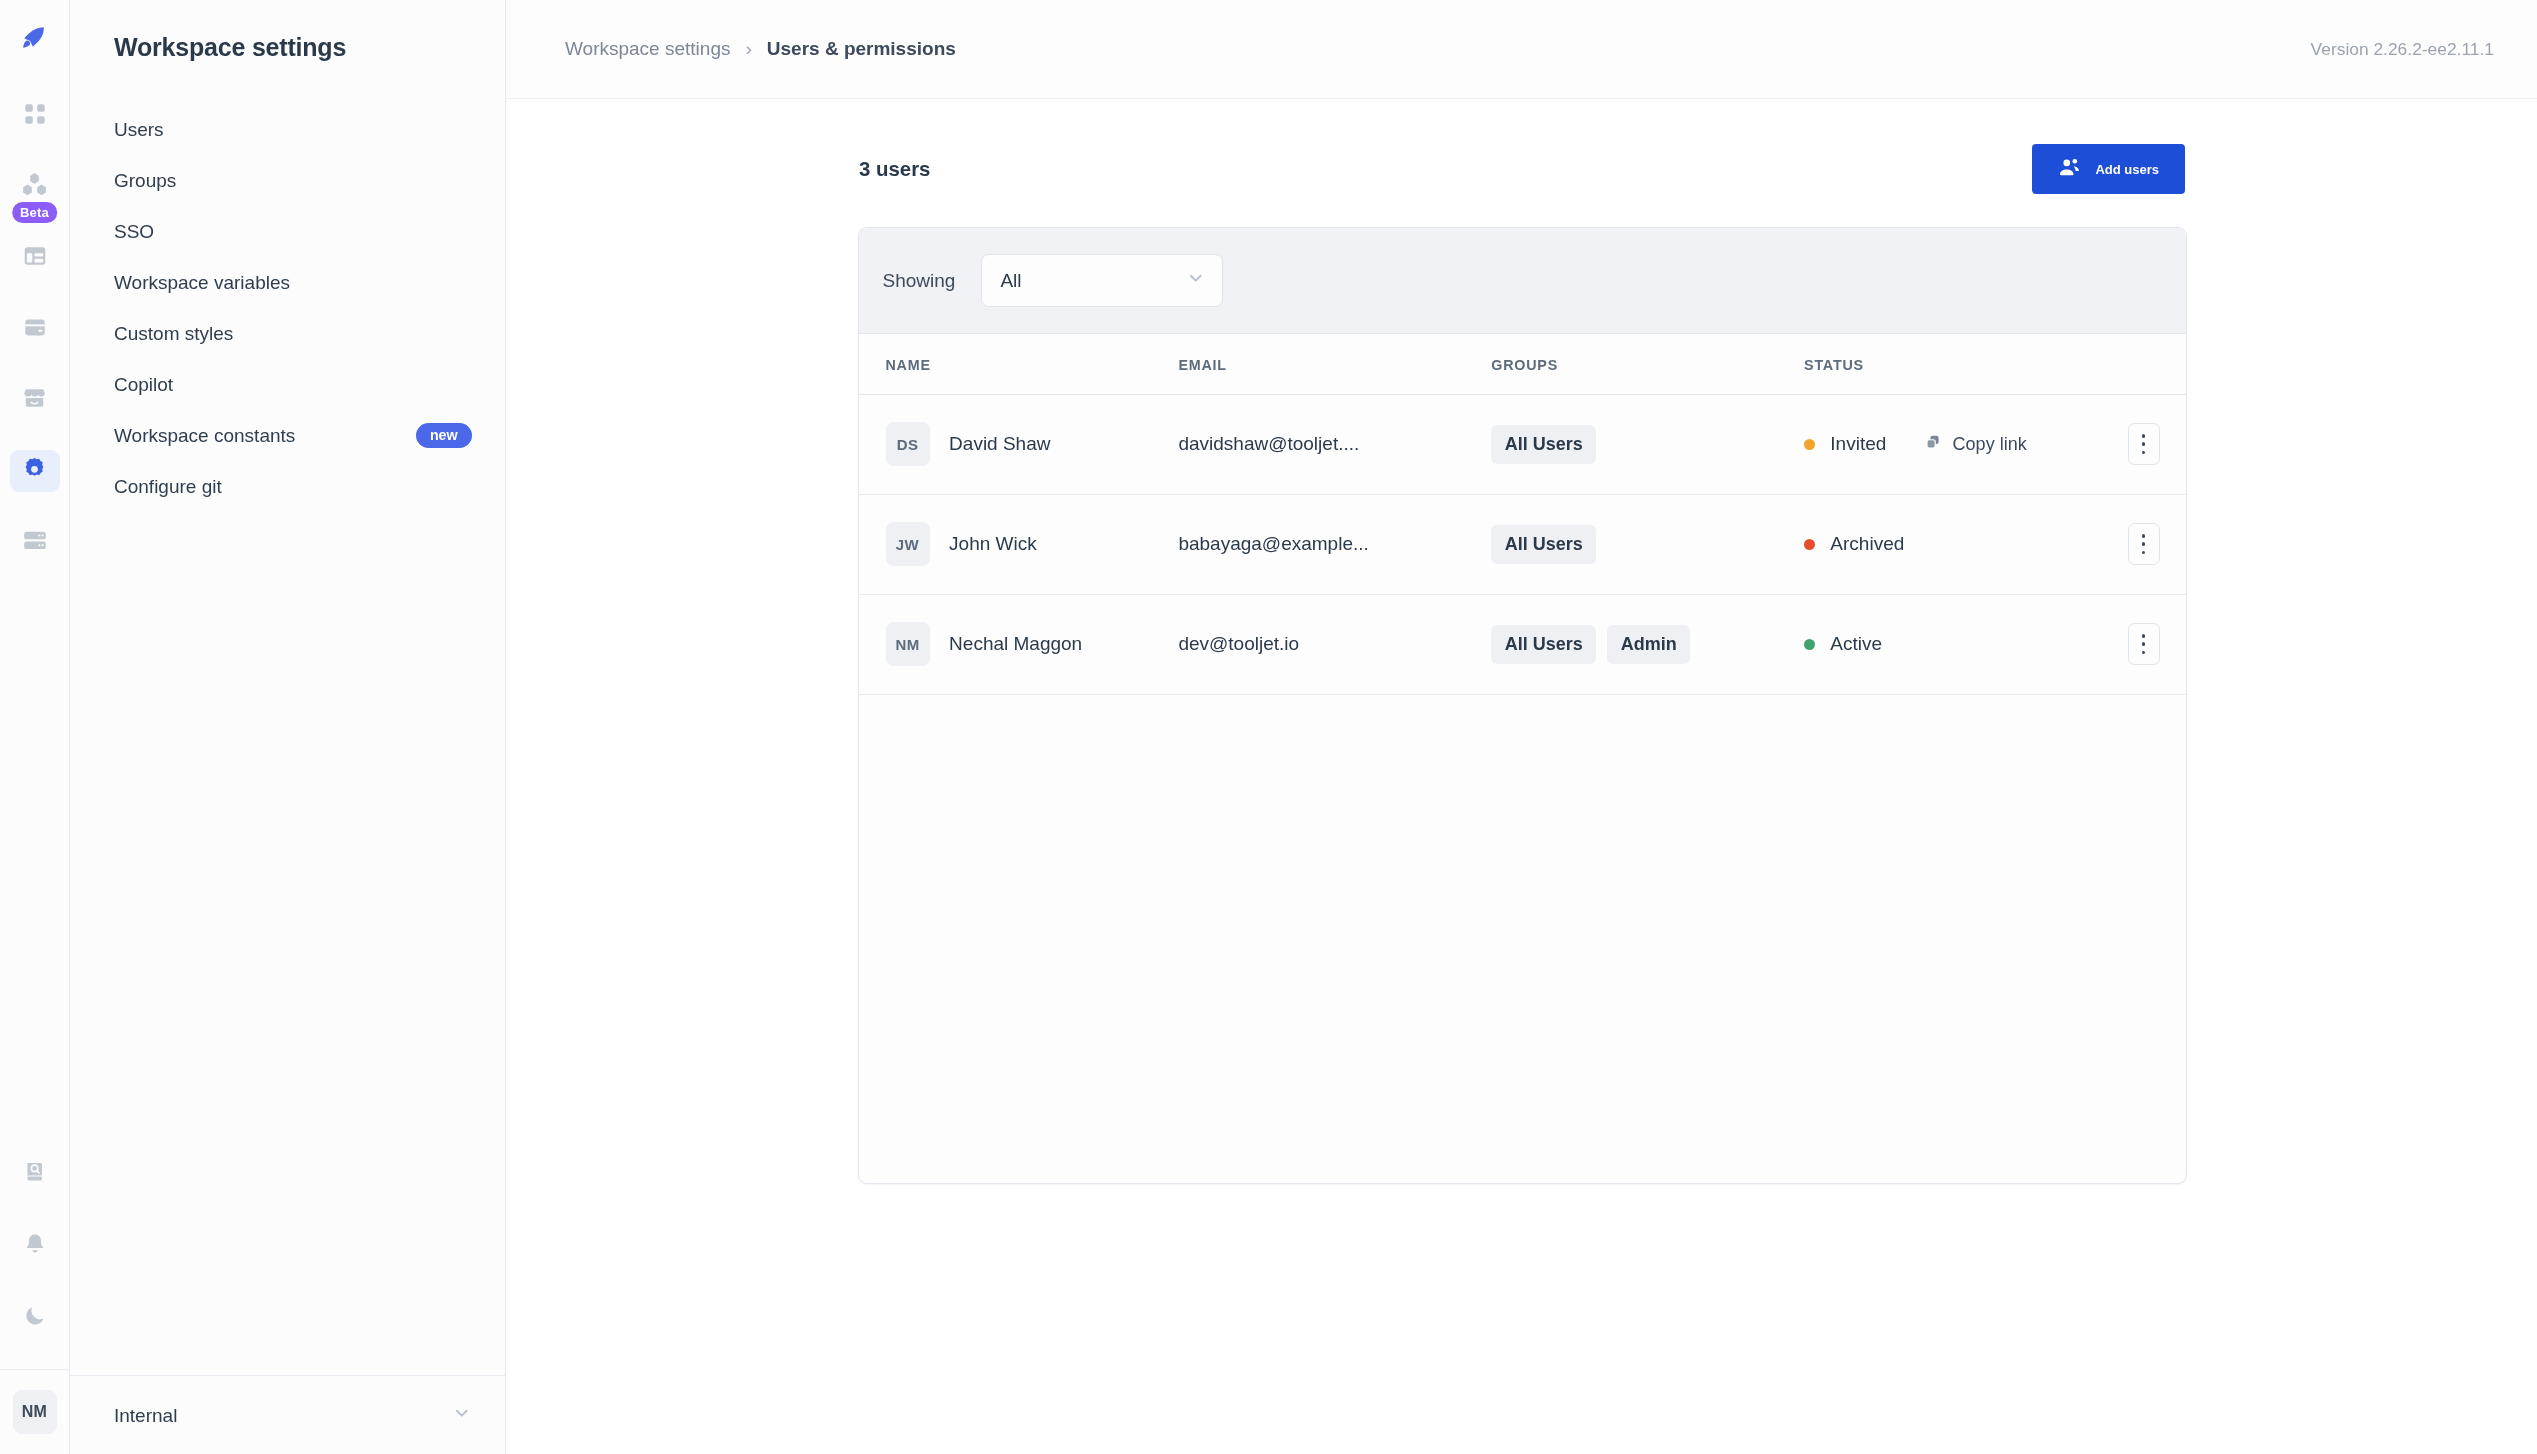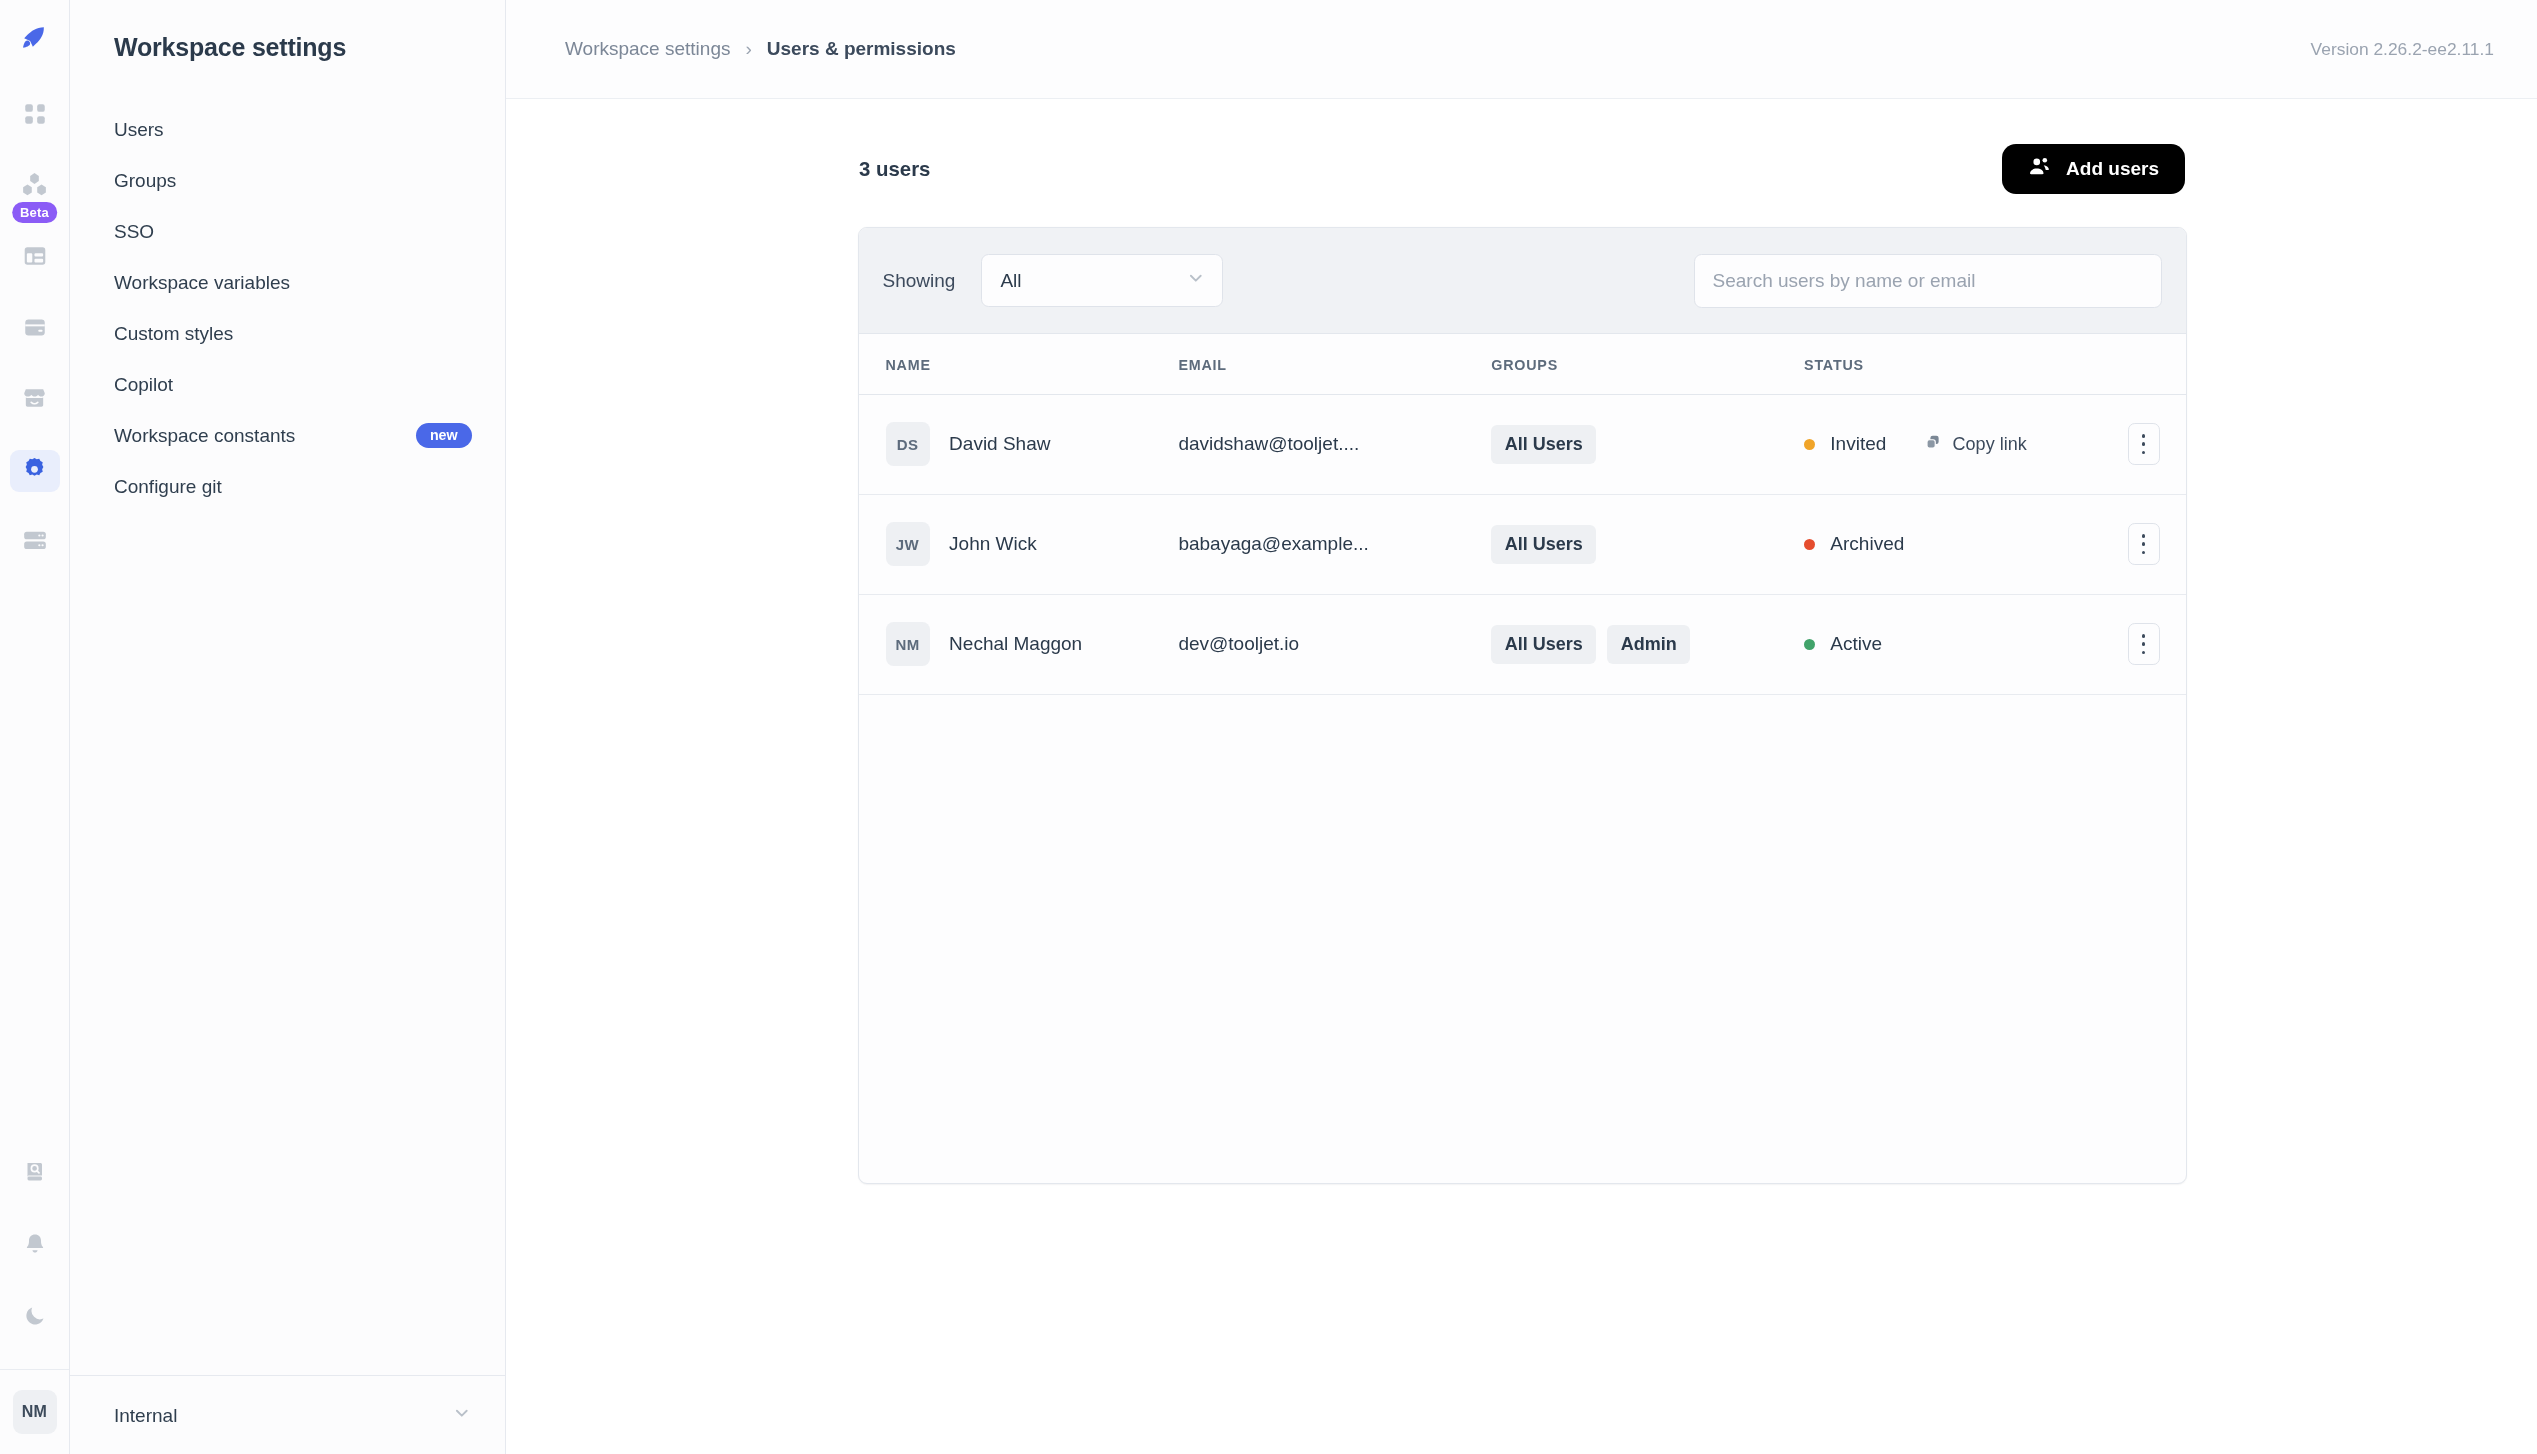--- a/index.html
+++ b/index.html
@@ -94,22 +94,22 @@
 
   .content { flex:1 1 auto; padding: 45px 0 0 0; overflow:hidden; }
   .wrap { width: 1329px; margin: 0 auto; }
 
   .content-head {
     display:flex; align-items:center; justify-content: space-between;
     margin-bottom: 33px; padding: 0 1.5px;
   }
   .users-count { font-size: 20.4px; font-weight: 600; color:#2b3a4b; }
   .btn-add {
-    background:#000000; color:#fff; border:none; border-radius: 14px;
-    height: 50px; padding: 0 26px; font-size: 19px; font-weight: 700;
+    background:#1d4ed8; color:#fff; border:none; border-radius: 4px;
+    height: 50px; padding: 0 26px; font-size: 13px; font-weight: 700;
     display:flex; align-items:center; gap: 13.6px; cursor: pointer;
     font-family: "Liberation Sans", sans-serif;
   }
 
   .card {
     border: 1.5px solid #e3e7ed; border-radius: 9px; overflow: hidden;
     background: #fdfdfe; height: 957px;
     box-shadow: 0 0.8px 1.5px rgba(16,24,40,.05);
   }
   .filterbar {
@@ -370,23 +370,20 @@
           <div class="filterbar">
             <span class="showing-lbl">Showing</span>
             <div class="select">
               <span>All</span>
               <span>
                 <svg width="19.6" height="19.6" viewBox="0 0 24 24" fill="none">
                     <path d="M6 9.5l6 6 6-6" stroke="#b9c0c9" stroke-width="2.3" stroke-linecap="round" stroke-linejoin="round"></path>
                   </svg>
               </span>
             </div>
-            <div class="search-box">
-              <input class="search-input" type="text" placeholder="Search users by name or email" style="">
-            </div>
           </div>
 
           <table class="users">
             <thead>
               <tr>
                 <th class="col-name">NAME</th>
                 <th class="col-email">EMAIL</th>
                 <th class="col-groups">GROUPS</th>
                 <th class="col-status">STATUS</th>
                 <th class="col-act"></th>

